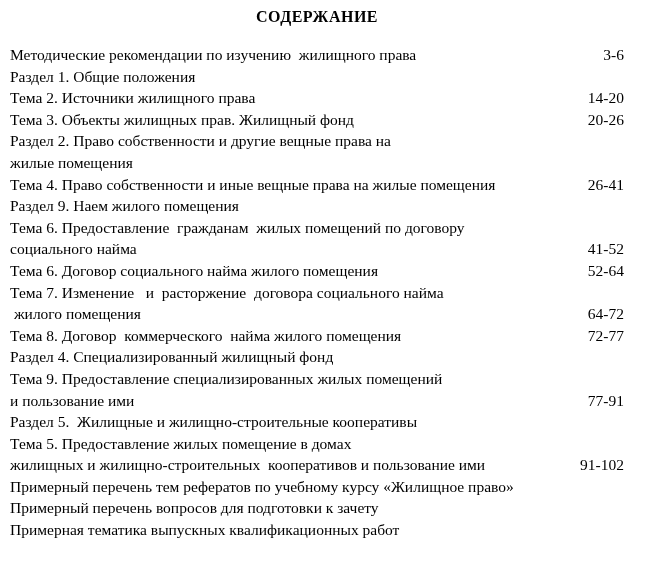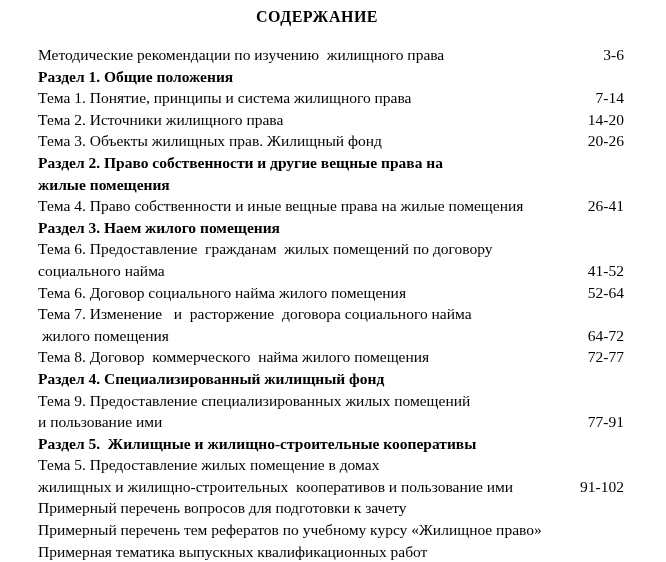--- a/index.html
+++ b/index.html
@@ -25,34 +25,33 @@
     text-align: center;
     font-weight: bold;
     font-size: 16px;
     letter-spacing: 0.5px;
     margin: 2px 0 18px 0;
   }
   .row {
     display: flex;
     align-items: center;
     line-height: 21.6px;
-    margin-left: 28px;
   }
   .row .t {
     white-space: pre-wrap;
   }
   .row .p {
     margin-left: auto;
     padding-left: 8px;
     flex-shrink: 0;
     white-space: nowrap;
     font-family: Liberation Serif, serif;
   }
   .row.bold .t {
-    font-weight: bold;
+    font-weight: normal;
   }
 </style>
 </head>
 <body>
 
 <div class="page">
 
   <div class="doc-title">СОДЕРЖАНИЕ</div>
 
   <div class="toc">
@@ -60,24 +59,20 @@
     <div class="row">
       <span class="t">Методические рекомендации по изучению  жилищного права</span>
       <span class="p">3-6</span>
     </div>
 
     <div class="row bold">
       <span class="t">Раздел 1. Общие положения</span>
       <span class="p"></span>
     </div>
 
-    <div class="row">
-      <span class="t">Тема 1. Понятие, принципы и система жилищного права</span>
-      <span class="p">7-14</span>
-    </div>
 
     <div class="row">
       <span class="t">Тема 2. Источники жилищного права</span>
       <span class="p">14-20</span>
     </div>
 
     <div class="row">
       <span class="t">Тема 3. Объекты жилищных прав. Жилищный фонд</span>
       <span class="p">20-26</span>
     </div>
@@ -91,21 +86,21 @@
       <span class="t">жилые помещения</span>
       <span class="p"></span>
     </div>
 
     <div class="row">
       <span class="t">Тема 4. Право собственности и иные вещные права на жилые помещения</span>
       <span class="p">26-41</span>
     </div>
 
     <div class="row bold">
-      <span class="t">Раздел 3. Наем жилого помещения</span>
+      <span class="t">Раздел 9. Наем жилого помещения</span>
       <span class="p"></span>
     </div>
 
     <div class="row">
       <span class="t">Тема 6. Предоставление  гражданам  жилых помещений по договору</span>
       <span class="p"></span>
     </div>
 
     <div class="row">
       <span class="t">социального найма</span>
@@ -156,26 +151,26 @@
       <span class="t">Тема 5. Предоставление жилых помещение в домах</span>
       <span class="p"></span>
     </div>
 
     <div class="row">
       <span class="t">жилищных и жилищно-строительных  кооперативов и пользование ими</span>
       <span class="p">91-102</span>
     </div>
 
     <div class="row">
-      <span class="t">Примерный перечень вопросов для подготовки к зачету</span>
+      <span class="t">Примерный перечень тем рефератов по учебному курсу «Жилищное право»</span>
       <span class="p"></span>
     </div>
 
     <div class="row">
-      <span class="t">Примерный перечень тем рефератов по учебному курсу «Жилищное право»</span>
+      <span class="t">Примерный перечень вопросов для подготовки к зачету</span>
       <span class="p"></span>
     </div>
 
     <div class="row">
       <span class="t">Примерная тематика выпускных квалификационных работ</span>
       <span class="p"></span>
     </div>
 
   </div>
 </div>

